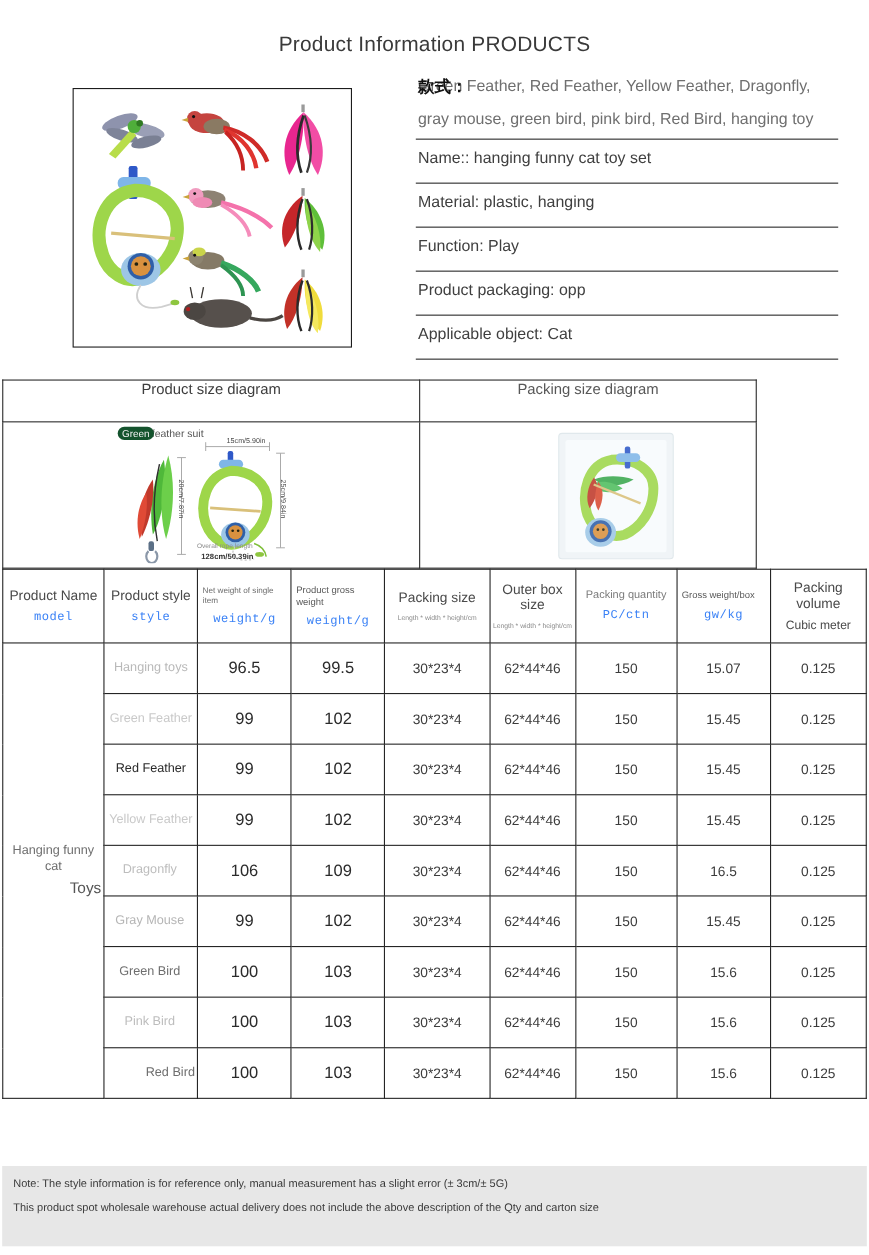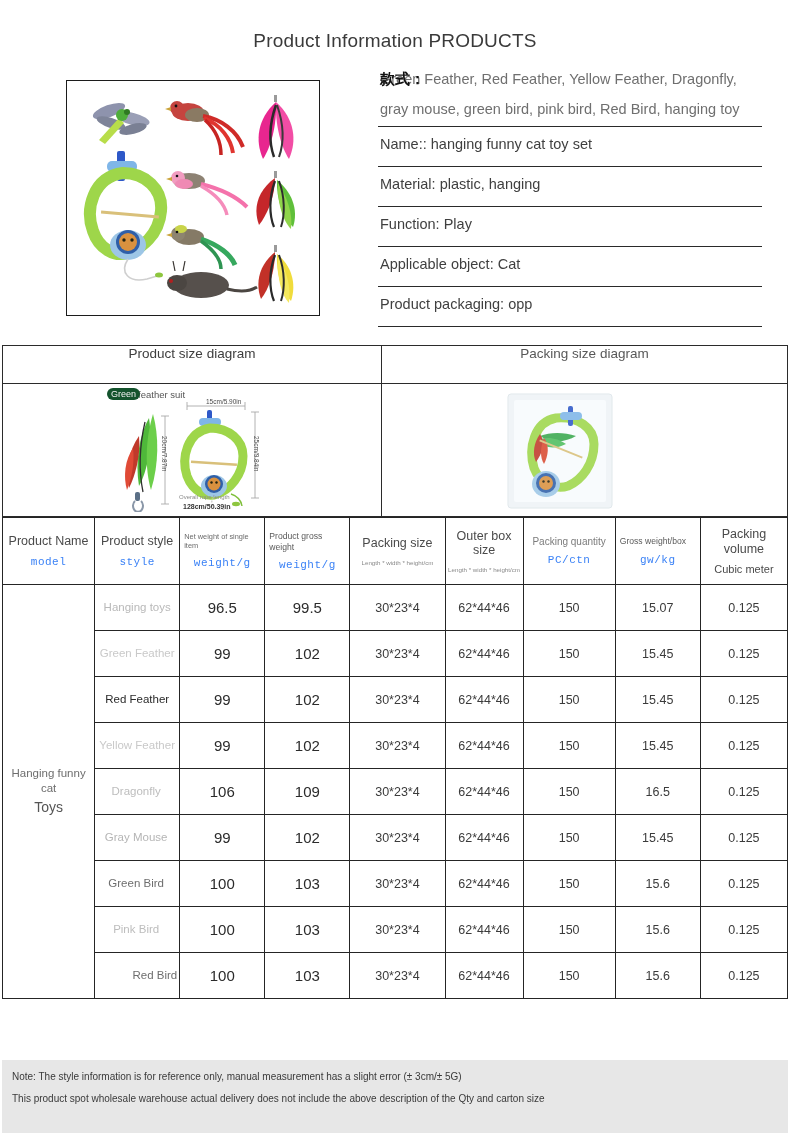--- a/index.html
+++ b/index.html
@@ -83,21 +83,21 @@
     z-index: 1;
   }
   .style-line2 {
     color: #6f6f6f;
     font-size: 14.5px;
     padding-top: 10px;
   }
 
   
   .diagram-table {
-    width: 786px;
+    width: 686px;
     margin: 18px 2px 0 2px;
     border-collapse: collapse;
     table-layout: fixed;
   }
   .diagram-table td, .diagram-table th {
     border: 1px solid #2b2b2b;
     padding: 0;
     vertical-align: top;
   }
   .dg-head {
@@ -173,21 +173,21 @@
   .namecell {
     font-size: 11.5px;
     color: #6e6e6e;
     line-height: 1.25;
     text-align: left;
     padding-left: 6px;
     vertical-align: middle;
   }
   .namecell .big {
     display: block; font-size: 14px; color: #555;
-    text-align: center; margin-top: 4px;
+    text-align: right; margin-top: 4px;
   }
   .stylecell { font-size: 11.5px; line-height: 1.2; text-align: left; padding-left: 9px; }
   .numcell { font-size: 15px; color: #2b2b2b; }
   .numcell.sm { font-size: 12.5px; color: #3b3b3b; }
 
   
   .footer {
     position: absolute;
     left: 2px; right: 2px;
     bottom: 8px;
@@ -312,22 +312,22 @@
       <div class="info-row style-row">
         <div class="style-overlap">
           <span class="zh">款式：</span>
           <span class="en">Green Feather, Red Feather, Yellow Feather, Dragonfly,</span>
         </div>
         <div class="style-line2">gray mouse, green bird, pink bird, Red Bird, hanging toy</div>
       </div>
       <div class="info-row first">Name:: hanging funny cat toy set</div>
       <div class="info-row">Material: plastic, hanging</div>
       <div class="info-row">Function: Play</div>
+      <div class="info-row">Product packaging: opp</div>
       <div class="info-row">Applicable object: Cat</div>
-      <div class="info-row">Product packaging: opp</div>
     </div>
   </div>
 
   <table class="diagram-table">
     <tbody>
         <tr>
       <th class="dg-head" style="width:378px">Product size diagram</th>
       <th class="dg-head right">Packing size diagram</th>
     </tr>
     <tr>

